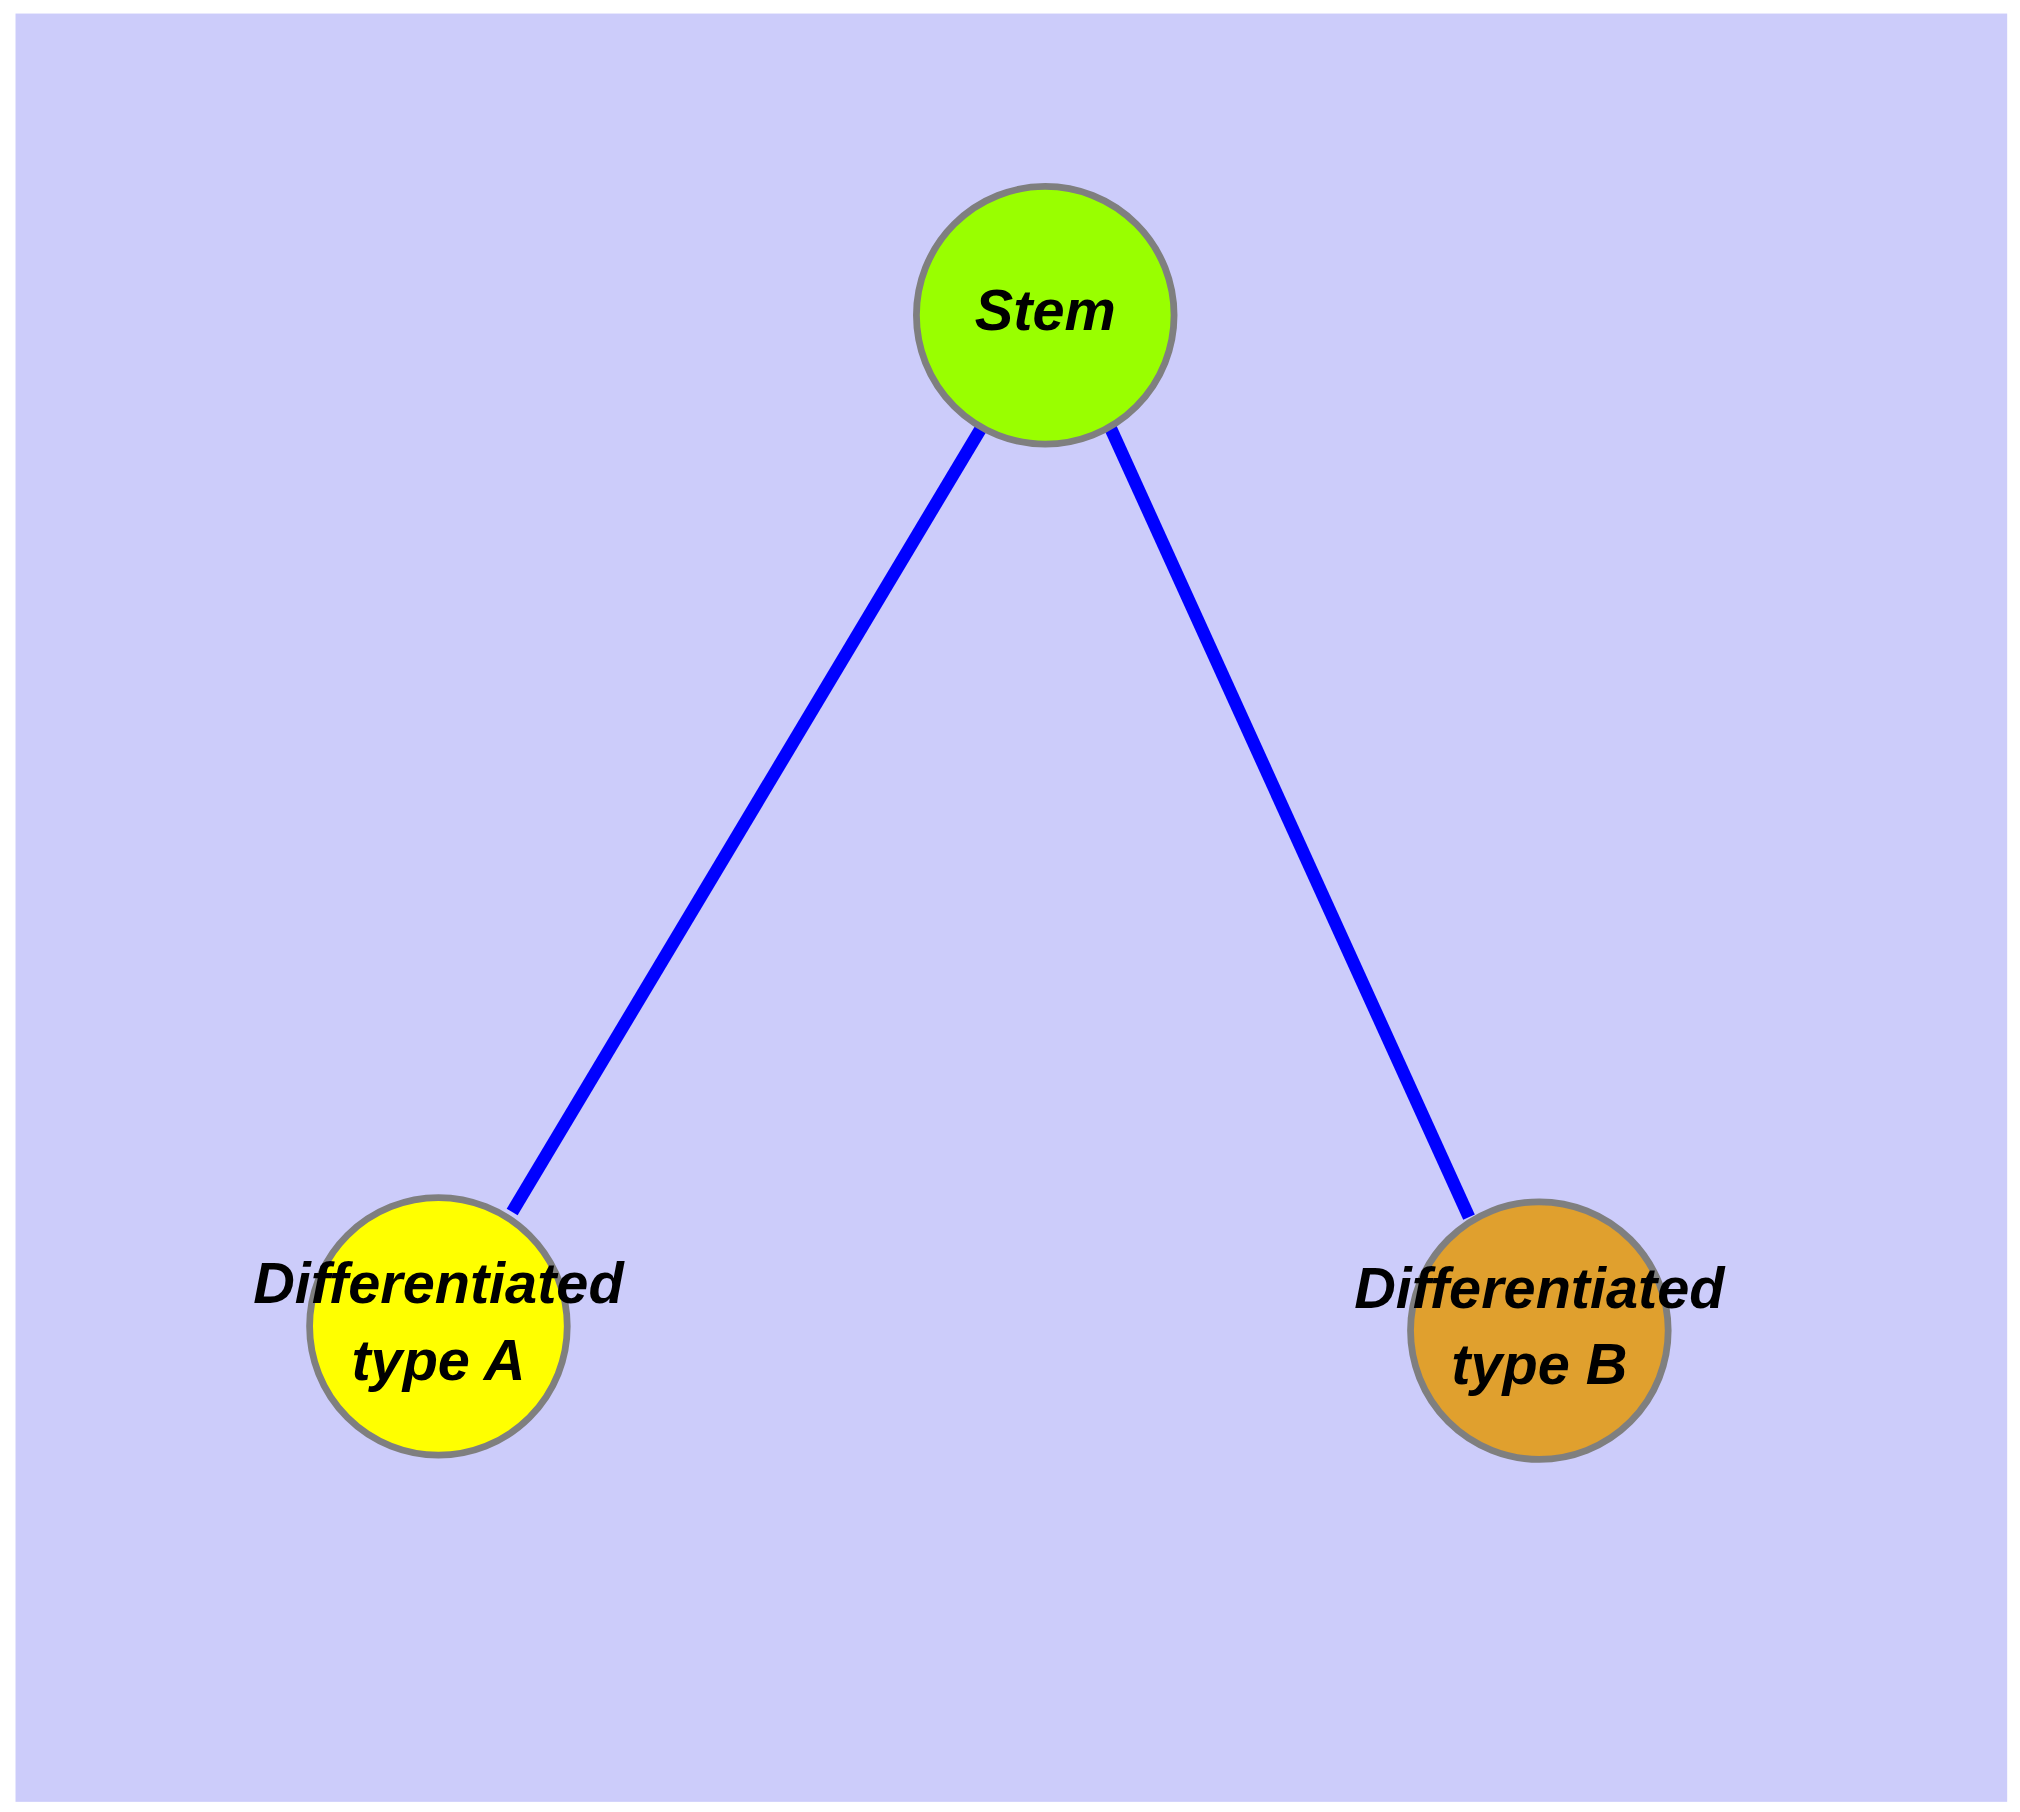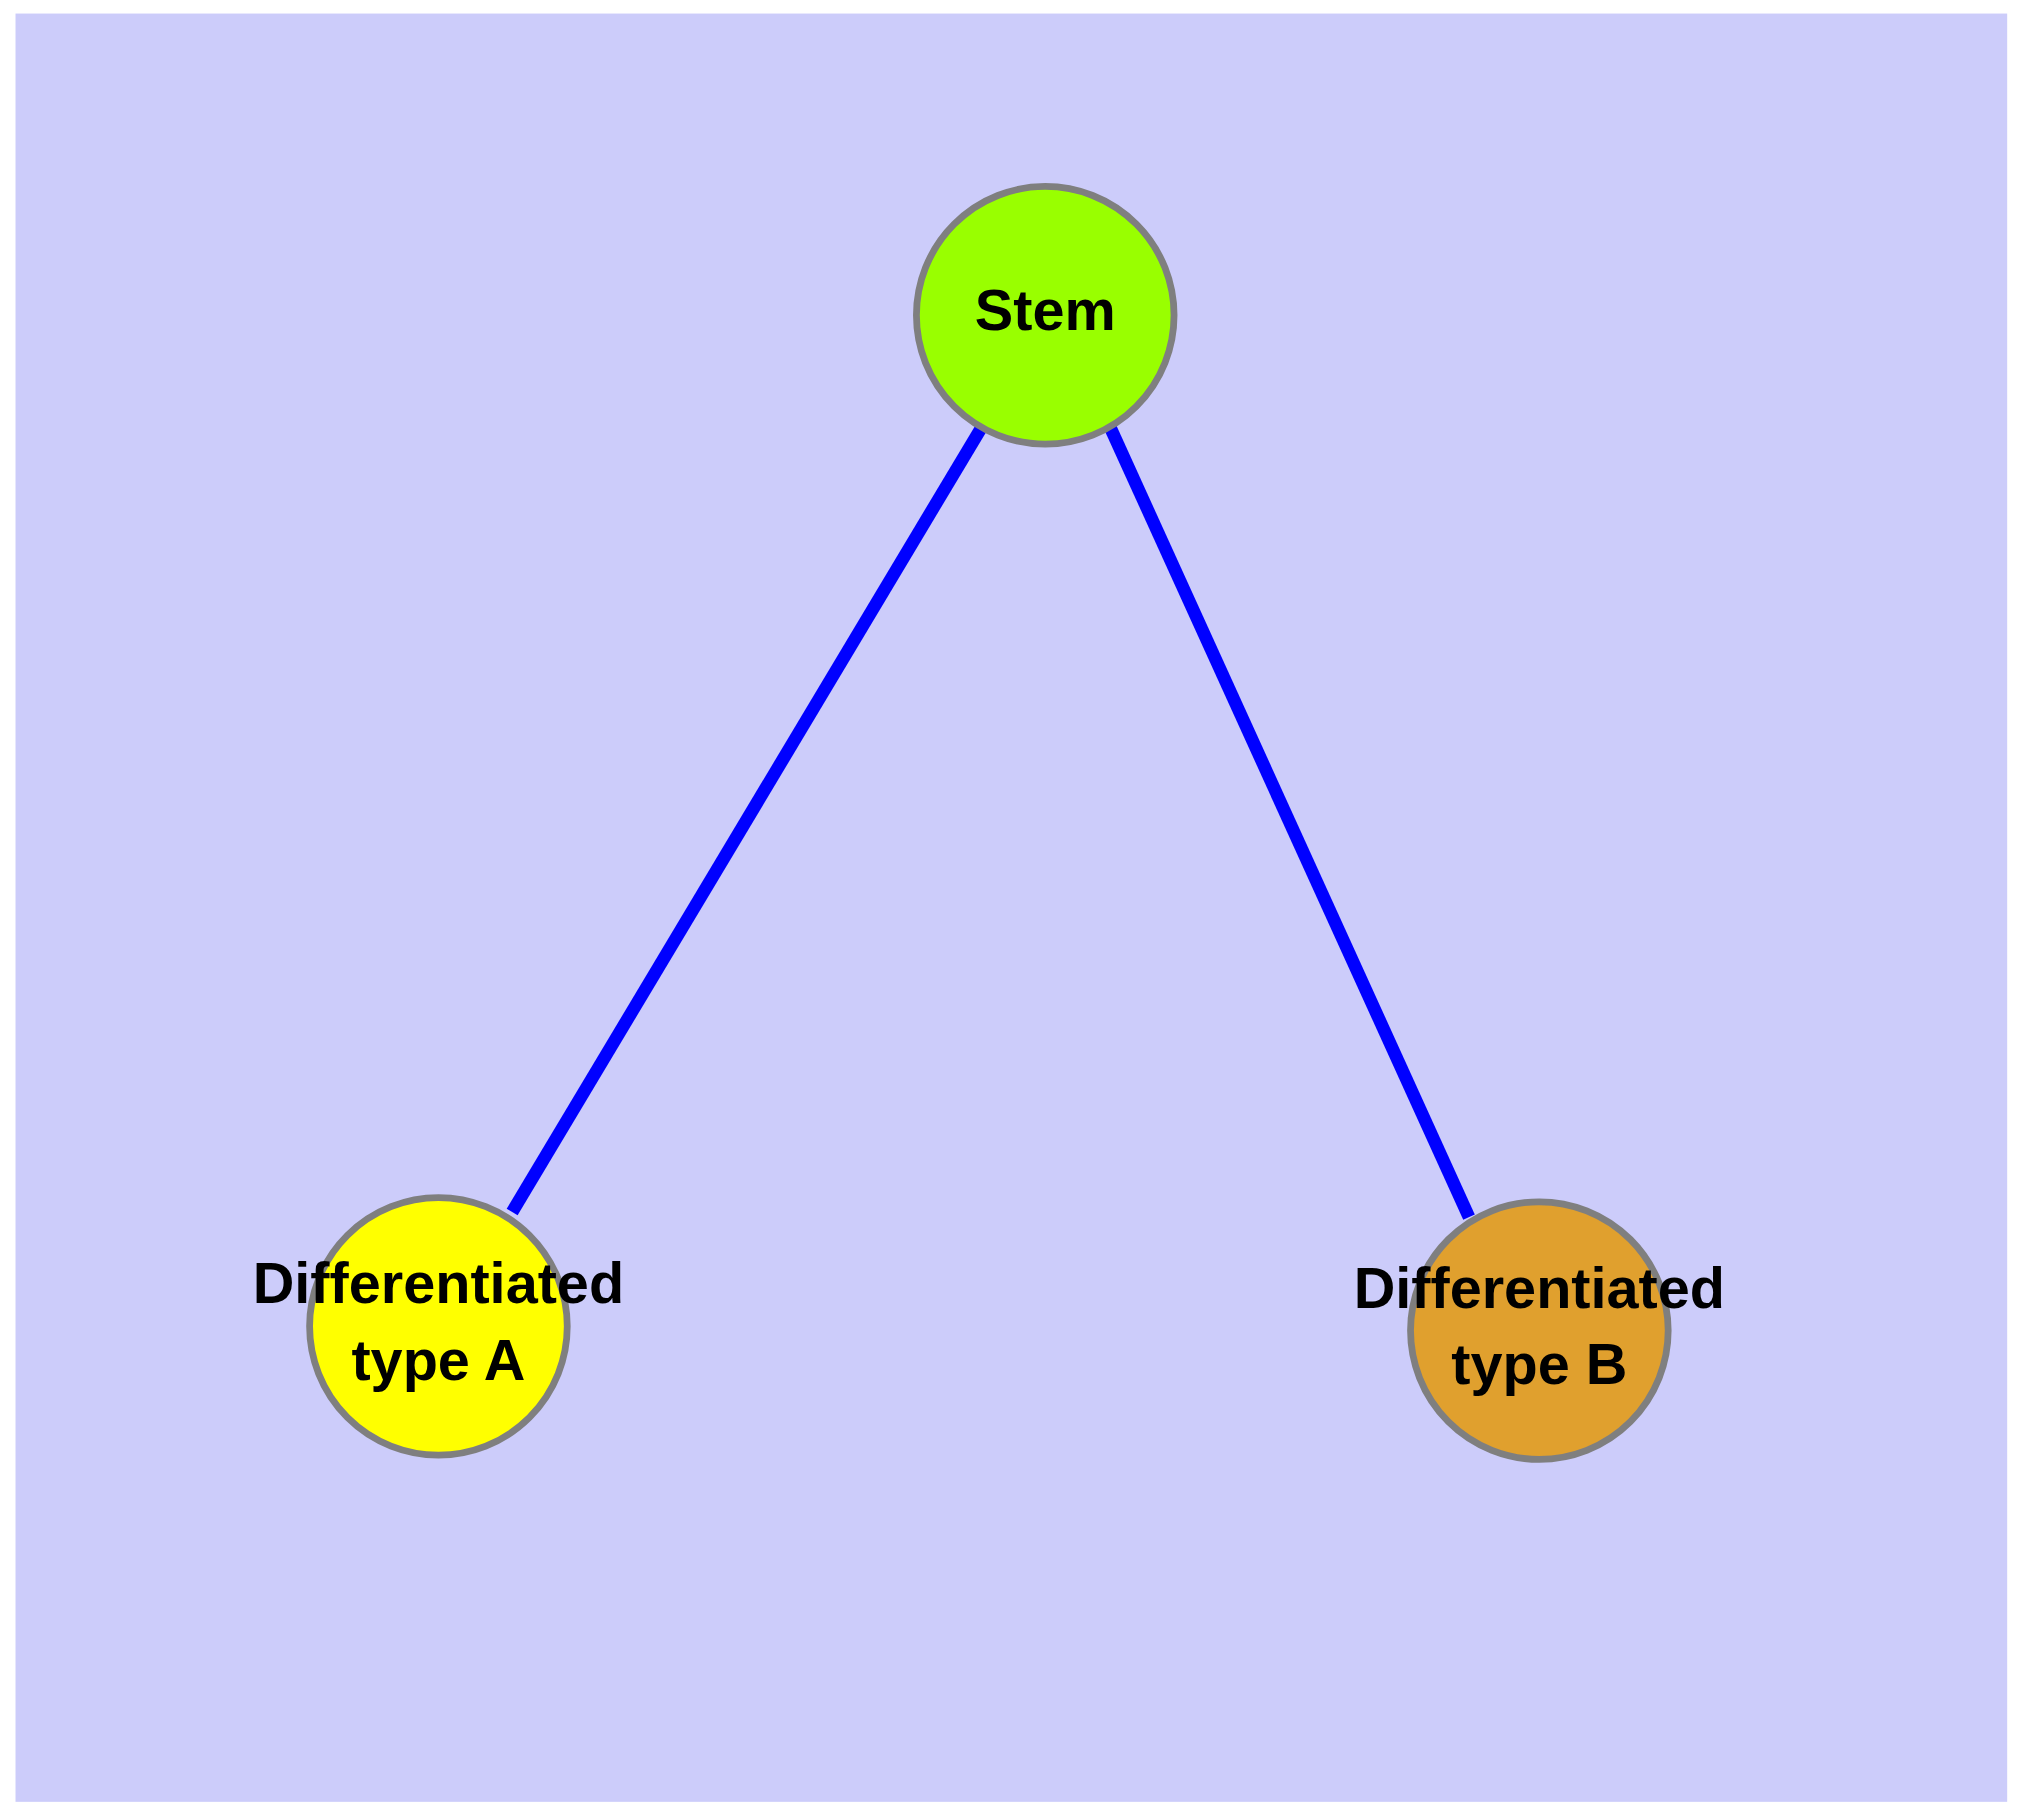--- a/index.html
+++ b/index.html
@@ -12,20 +12,21 @@
     width: 2021px;
     height: 1812px;
     overflow: hidden;
     font-family: "Liberation Sans", "DejaVu Sans", sans-serif;
   }
   #canvas {
     position: relative;
     width: 2021px;
     height: 1812px;
     background: #ffffff;
+    font-style: italic;
   }
   #graph-svg {
     position: absolute;
     top: 0;
     left: 0;
     width: 2021px;
     height: 1812px;
     display: block;
   }
   .node-label {

